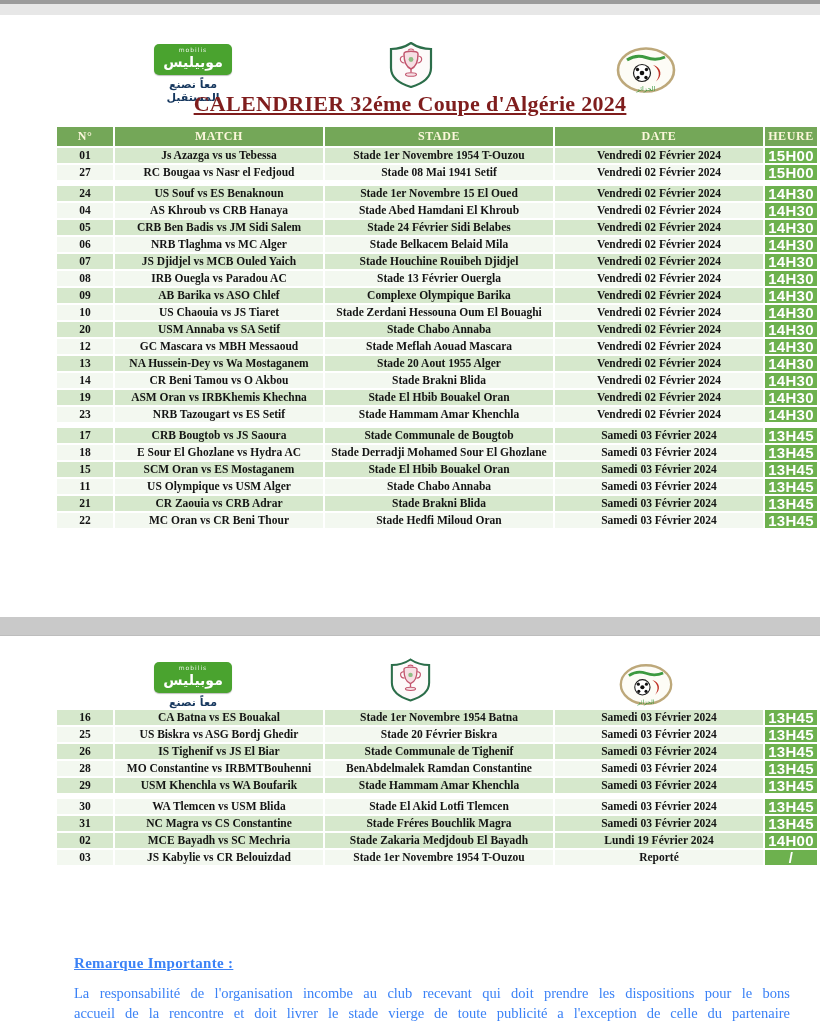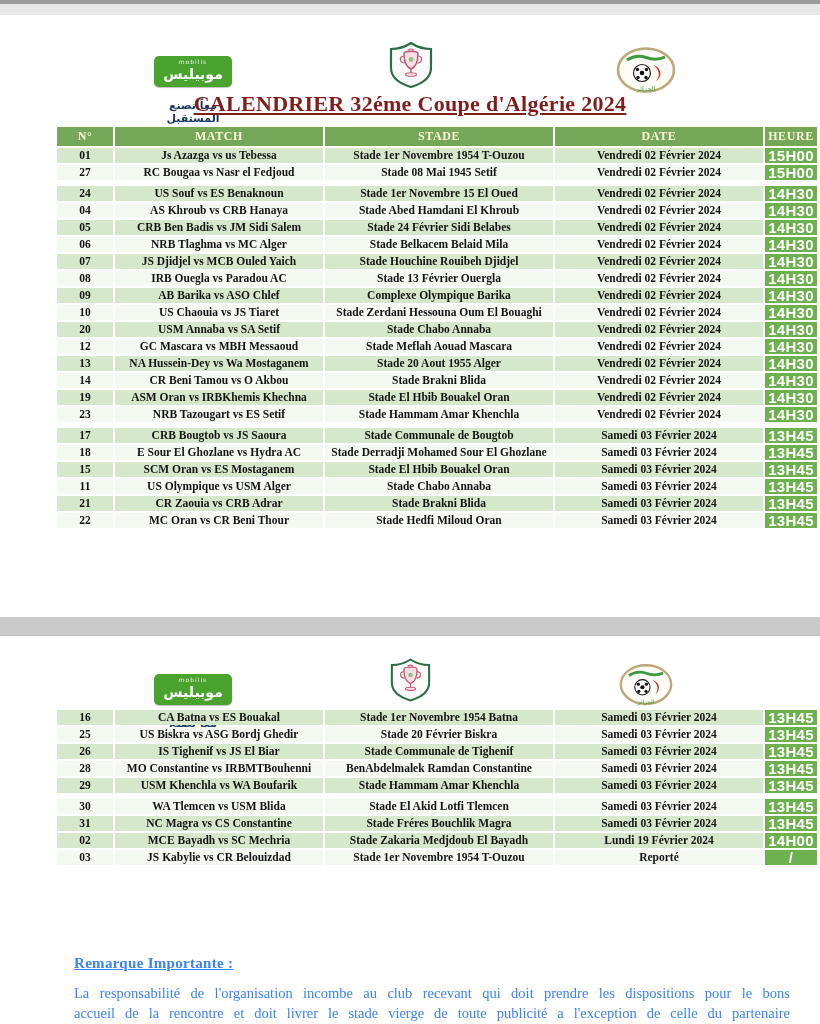--- a/index.html
+++ b/index.html
@@ -6,21 +6,21 @@
   html,body { background:#ffffff; }
   body { width:820px; height:1024px; font-family:"Liberation Serif",serif; }
   #page { position:relative; width:820px; height:1024px; overflow:hidden; background:#ffffff; }
 
   .top-strip { position:absolute; top:0; left:0; width:820px; height:15px;
                background:#e7e7e7; border-top:4px solid #9b9b9b; }
 
   .logo-row { position:absolute; left:0; width:820px; height:64px; }
 
   .mobilis { position:absolute; width:90px; text-align:center; }
-  .mobilis-box { width:78px; height:31px; margin:12px auto; background:#4aa32f;
+  .mobilis-box { width:78px; height:31px; margin:0 auto; background:#4aa32f;
                  border-radius:5px; color:#fff; text-align:center;
                  font-family:"DejaVu Sans",sans-serif; box-shadow:0 1px 1px rgba(0,0,0,.25); }
   .mobilis-small { font-size:6px; line-height:8px; padding-top:2px; opacity:.9; letter-spacing:1px; }
   .mobilis-main { font-size:14px; font-weight:bold; line-height:16px; }
   .mobilis-tag { margin-top:3px; font-size:11px; font-weight:bold; color:#16375e;
                  font-family:"DejaVu Sans",sans-serif; }
 
   .trophy-logo { position:absolute; }
   .tv-logo { position:absolute; }
 
@@ -115,21 +115,21 @@
         <tr class="shade-green">
           <td class="c-num">01</td>
           <td class="c-match">Js Azazga vs us Tebessa</td>
           <td class="c-stade">Stade 1er Novembre 1954 T-Ouzou</td>
           <td class="c-date">Vendredi 02 Février 2024</td>
           <td class="c-heure">15H00</td>
         </tr>
         <tr class="shade-white">
           <td class="c-num">27</td>
           <td class="c-match">RC Bougaa vs Nasr el Fedjoud</td>
-          <td class="c-stade">Stade 08 Mai 1945 Setif</td>
+          <td class="c-stade">Stade 08 Mai 1941 Setif</td>
           <td class="c-date">Vendredi 02 Février 2024</td>
           <td class="c-heure">15H00</td>
         </tr>
         <tr class="spacer">
           <td colspan="5"></td>
         </tr>
         <tr class="shade-green">
           <td class="c-num">24</td>
           <td class="c-match">US Souf vs ES Benaknoun</td>
           <td class="c-stade">Stade 1er Novembre 15 El Oued</td>

